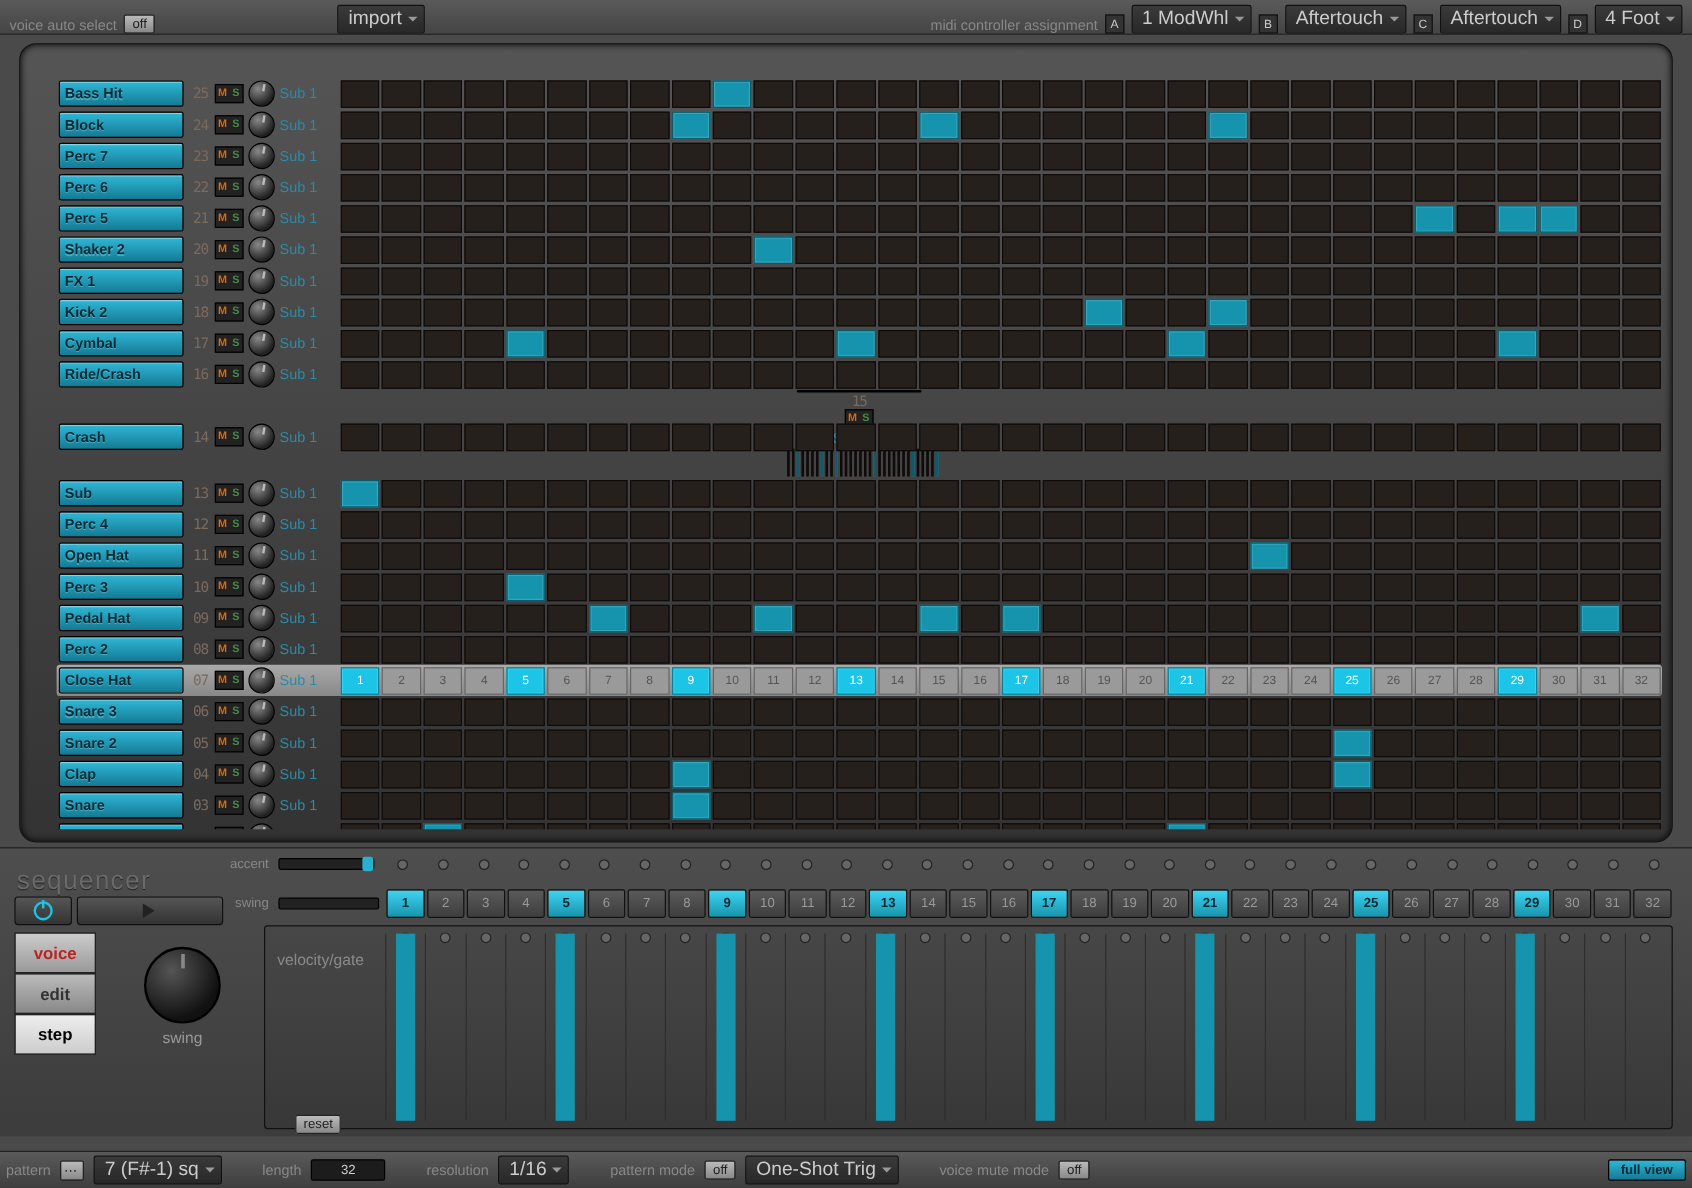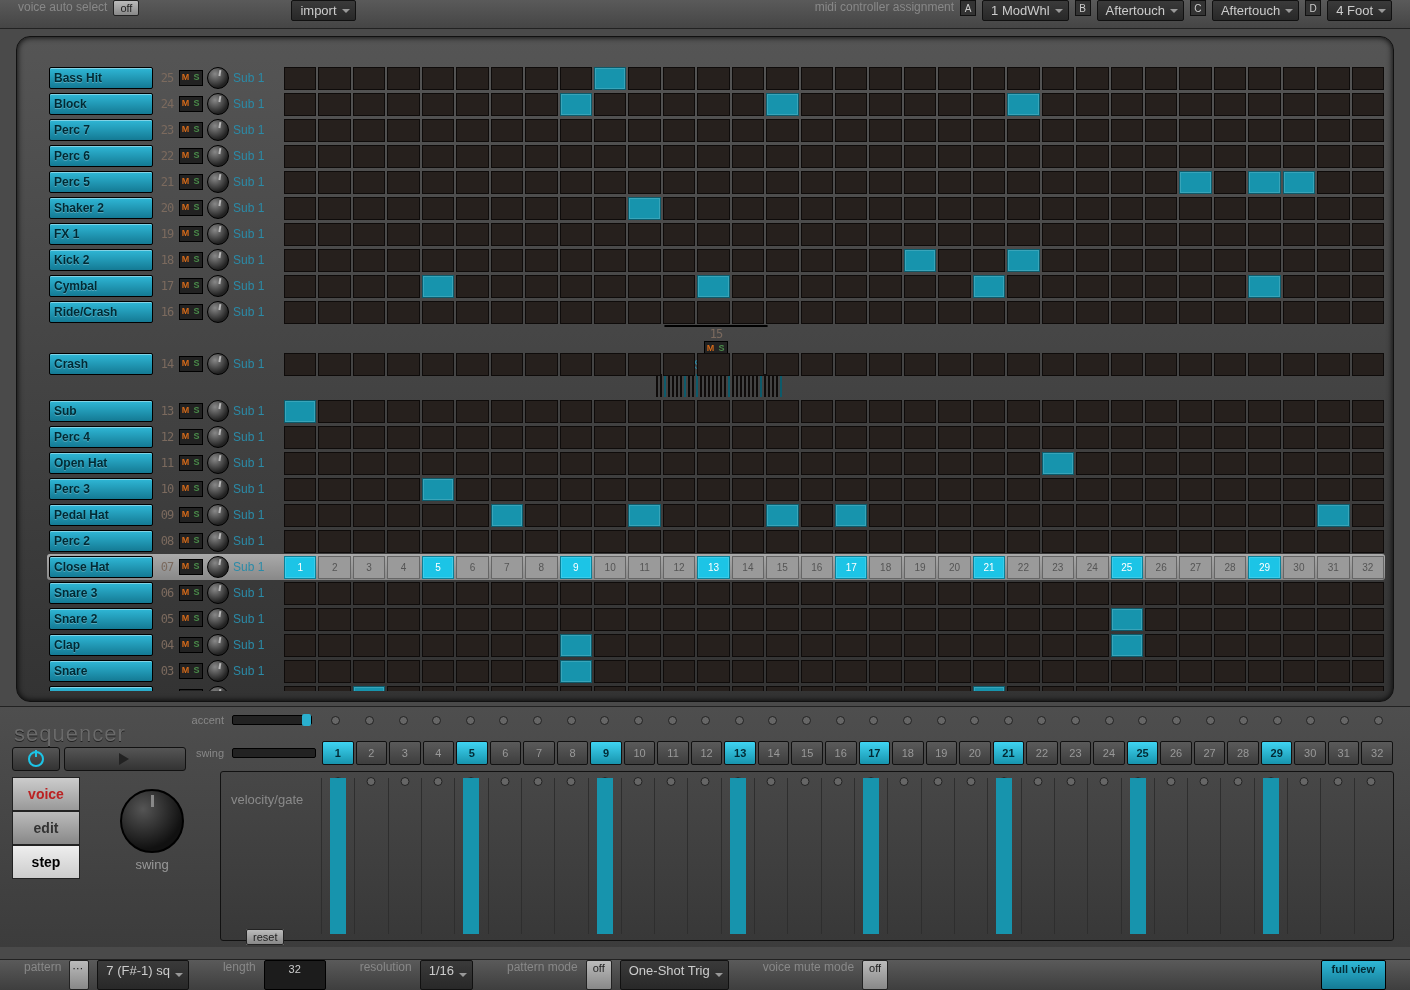--- a/index.html
+++ b/index.html
@@ -1,21 +1,21 @@
 <!DOCTYPE html>
 <html><head>
 <meta charset="utf-8">
 <style>
 html,body{margin:0;padding:0;background:#4a4a4a;font-family:Helvetica,Arial,sans-serif;font-size:11px;color:#aaa;user-select:none;overflow:hidden}
 body{width:1410px;height:990px;position:relative}
 
 
-.topstrip{position:absolute;left:0;right:0;top:0;height:28px;background:linear-gradient(#5a5a5a,#454545);display:flex;align-items:flex-start;padding:0 18px;gap:6px;border-bottom:1px solid #222}
+.topstrip{position:absolute;left:0;right:0;top:0;height:28px;background:linear-gradient(#5a5a5a,#454545);display:flex;align-items:flex-end;padding:0 8px;gap:6px;border-bottom:1px solid #222}
 .lbl{color:#888;font-size:12px;white-space:nowrap}
-.drop{background:linear-gradient(#3a3a3a,#282828);border:1px solid #111;padding:2px 18px 2px 8px;color:#ccc;border-radius:2px;position:relative;font-size:13px;cursor:pointer}
+.drop{background:linear-gradient(#3a3a3a,#282828);border:1px solid #111;padding:2px 18px 2px 8px;color:#ccc;border-radius:2px;position:relative;font-size:16px;cursor:pointer}
 .drop:after{content:"";position:absolute;right:5px;top:50%;margin-top:-2px;border:4px solid transparent;border-top-color:#999}
 .btn-small{background:linear-gradient(#bbb,#888);border:1px solid #222;padding:1px 6px;font-size:11px;color:#222;border-radius:2px;cursor:pointer}
 .spacer{flex:1}
 .ctl-letter{background:#333;border:1px solid #111;width:14px;height:14px;display:inline-flex;align-items:center;justify-content:center;color:#ccc;font-size:10px}
 
 
 .mainframe{position:absolute;left:16px;right:16px;top:36px;height:664px;background:linear-gradient(#555,#333);border-radius:14px;border:1px solid #111;box-shadow:inset 0 0 6px #000;overflow:hidden}
 .inner{position:absolute;left:30px;right:8px;top:10px;bottom:10px}
 .headerrow{height:18px;display:flex;align-items:center;color:#888;font-size:11px;gap:4px}
 .masterbar{width:108px;height:10px;background:#1a1a1a;border:1px solid #000;position:relative;margin-right:6px;border-radius:2px}
@@ -77,21 +77,21 @@
 
 .velbox{position:absolute;left:220px;right:16px;top:64px;height:168px;background:linear-gradient(#474747,#383838);border:1px solid #111;border-radius:3px}
 .veltitle{position:absolute;left:10px;top:20px;color:#8a8a8a;font-size:13px}
 .velbars{position:absolute;left:100px;right:6px;top:6px;bottom:6px;display:flex}
 .vgcell{flex:1;border-left:1px solid #2e2e2e;position:relative}
 .vgcell .dot{position:absolute;left:50%;bottom:100%;width:7px;height:7px;background:#666;border-radius:50%;border:1px solid #222;transform:translate(-50%,8px)}
 .vgcell .bar{position:absolute;left:25%;right:25%;bottom:0;background:#1794ad}
 .vgcell.on .bar{height:100%}
 
 
-.botstrip{position:absolute;left:0;right:0;bottom:0;height:30px;background:linear-gradient(#5a5a5a,#3e3e3e);border-top:1px solid #222;display:flex;padding:0 24px;gap:8px}
+.botstrip{position:absolute;left:0;right:0;bottom:0;height:30px;background:linear-gradient(#5a5a5a,#3e3e3e);border-top:1px solid #222;display:flex;align-items:center;padding:0 5px;gap:8px}
 .fullview{background:linear-gradient(#2fb7d6,#147a94);border:1px solid #000;padding:2px 10px;border-radius:2px;color:#022a34;font-weight:bold;cursor:pointer}
 .valbox{background:#1c1c1c;border:1px solid #000;padding:2px 8px;min-width:44px;color:#ccc;border-radius:2px;text-align:center}
 </style>
 </head>
 <body>
 
 <div class="topstrip">
   <span class="lbl">voice auto select</span>
   <span class="btn-small">off</span>
   <span class="spacer" style="flex:0 0 140px"></span>

